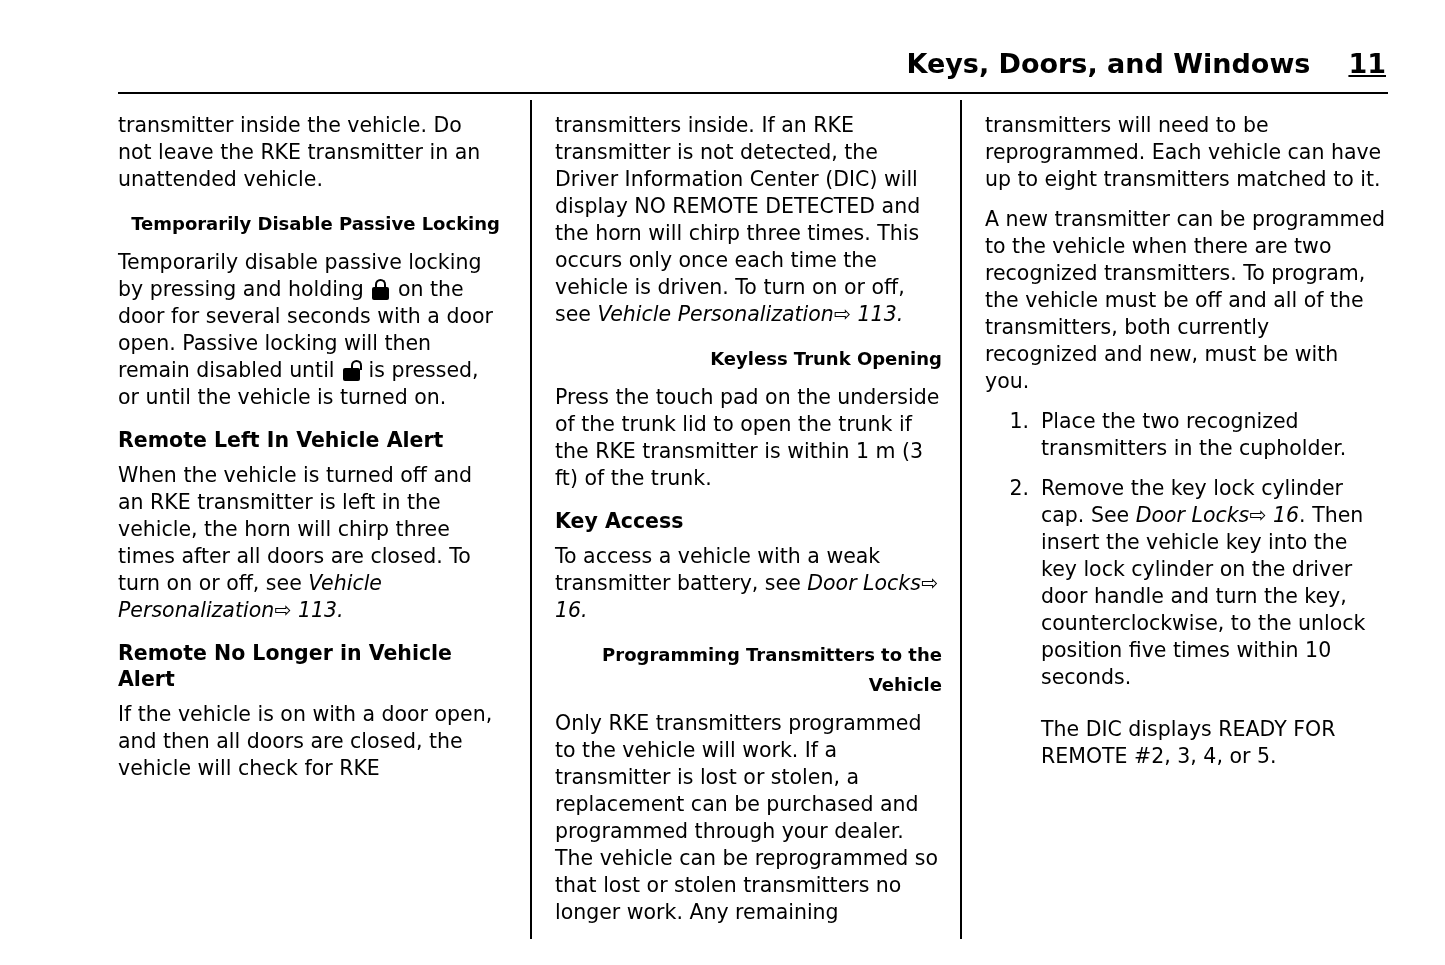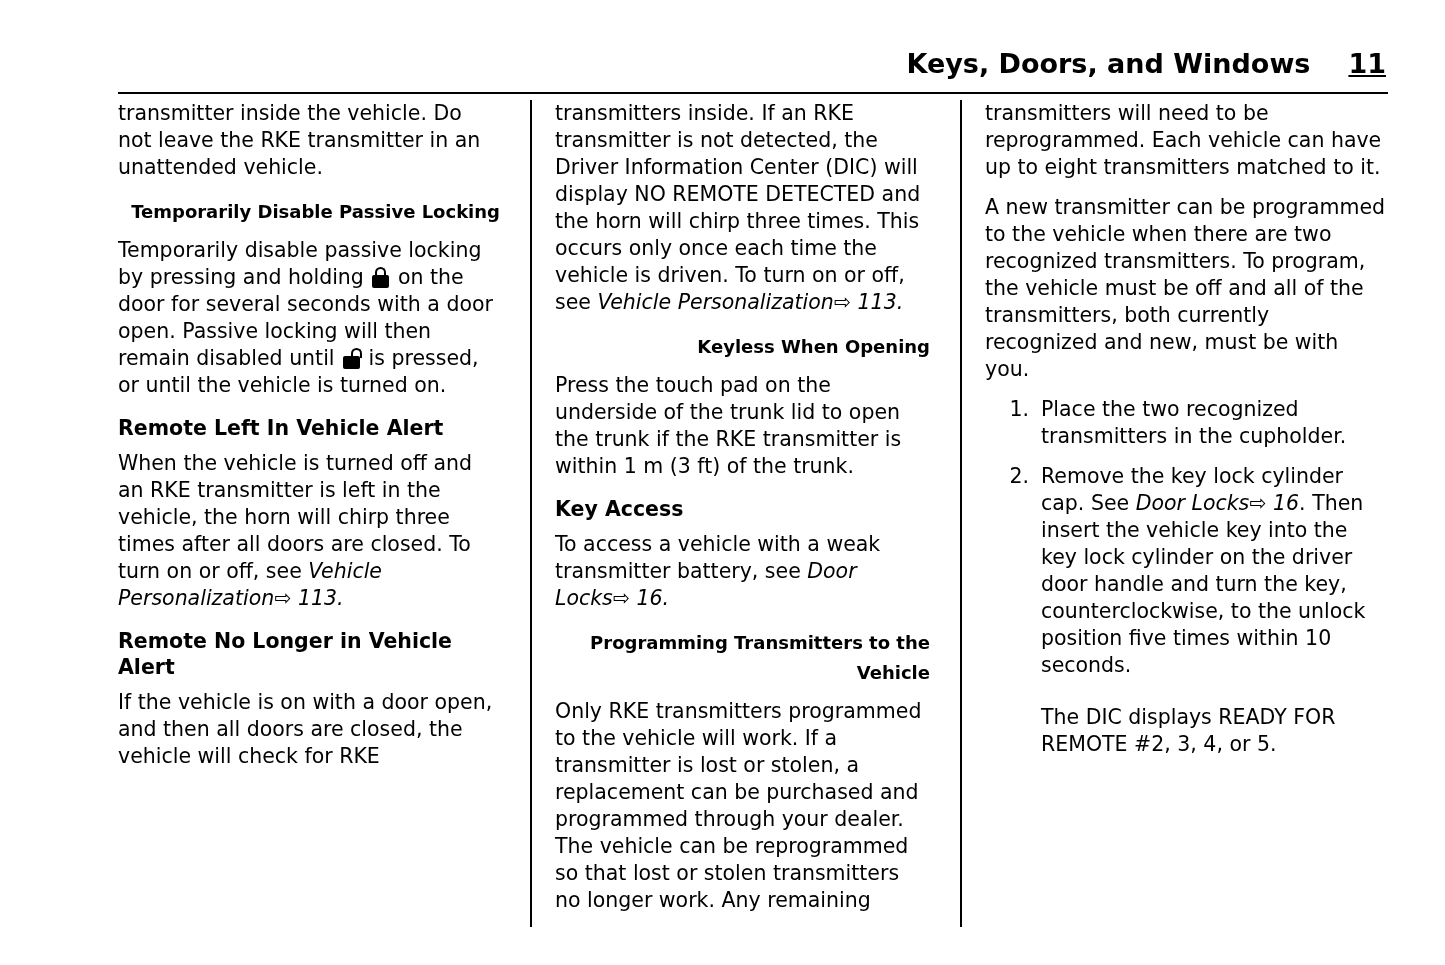--- a/index.html
+++ b/index.html
@@ -53,42 +53,42 @@
     position: absolute;
     left: 118px;
     top: 100px;
     width: 1270px;
     display: flex;
   }
   .col {
     box-sizing: border-box;
   }
   .col1 { width: 412px; padding-right: 30px; }
-  .col2 { width: 430px; padding-left: 23px; padding-right: 30px; border-left: 2px solid #000; }
+  .col2 { width: 430px; padding-left: 23px; padding-right: 18px; border-left: 2px solid #000; }
   .col3 { width: 428px; padding-left: 23px; border-left: 2px solid #000; }
 
   p {
     margin: 0 0 13px 0;
     font-size: 20.5px;
     line-height: 27px;
   }
   h2 {
     font-size: 18px;
     font-weight: bold;
     line-height: 30px;
     margin: 16px 0 10px 0;
     text-align: right;
   }
   h3 {
     font-size: 20.5px;
     font-weight: bold;
     line-height: 26px;
     margin: 16px 0 9px 0;
   }
-  .first-para { margin-top: 0; }
+  .first-para { margin-top: 12px; }
   i, .it { font-style: italic; }
   .arrow { font-style: normal; }
   .lock-icon {
     display: inline-block;
     width: 17px;
     height: 21px;
     position: relative;
     vertical-align: -4px;
     margin: 0 2px;
   }
@@ -174,21 +174,21 @@
 
       <p>If the vehicle is on with a door open, and then all doors are closed, the vehicle will check for RKE</p>
     </div>
 
     <div class="col col2">
       <p class="first-para"><span>transmitters inside. If an RKE transmitter is not detected, the Driver Information Center (DIC) will display NO REMOTE DETECTED and the horn will chirp three times. This occurs only once each time the vehicle is driven. To turn on or off, see</span>
         <i>Vehicle Personalization</i><span class="arrow">⇨</span>
         <i>113</i><i>.</i>
       </p>
 
-      <h2>Keyless When Opening</h2>
+      <h2>Keyless Trunk Opening</h2>
 
       <p>Press the touch pad on the underside of the trunk lid to open the trunk if the RKE transmitter is within 1 m (3 ft) of the trunk.</p>
 
       <h3>Key Access</h3>
 
       <p><span>To access a vehicle with a weak transmitter battery, see</span>
         <i>Door Locks</i><span class="arrow">⇨</span>
         <i>16</i><i>.</i>
       </p>
 

